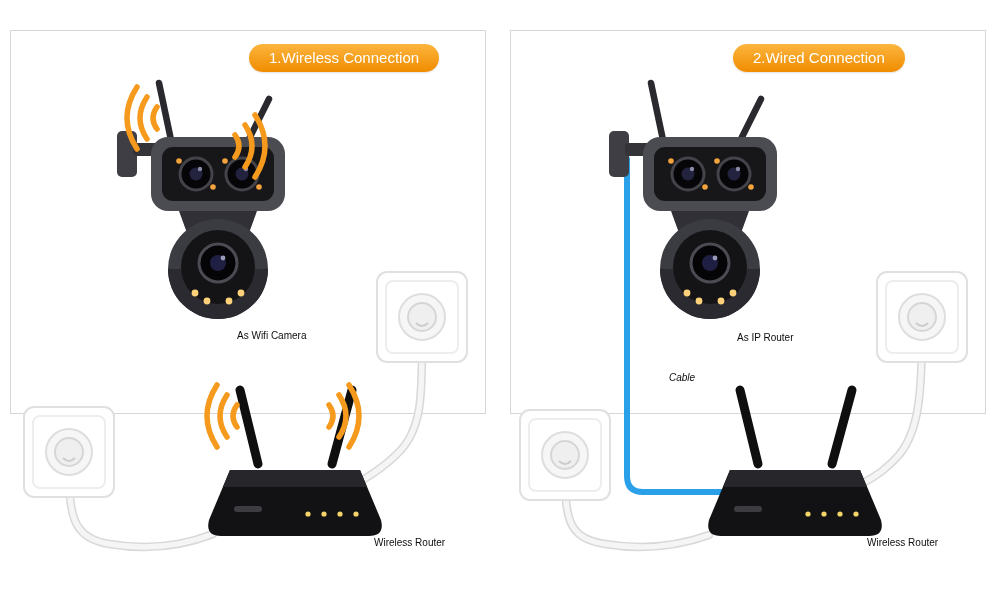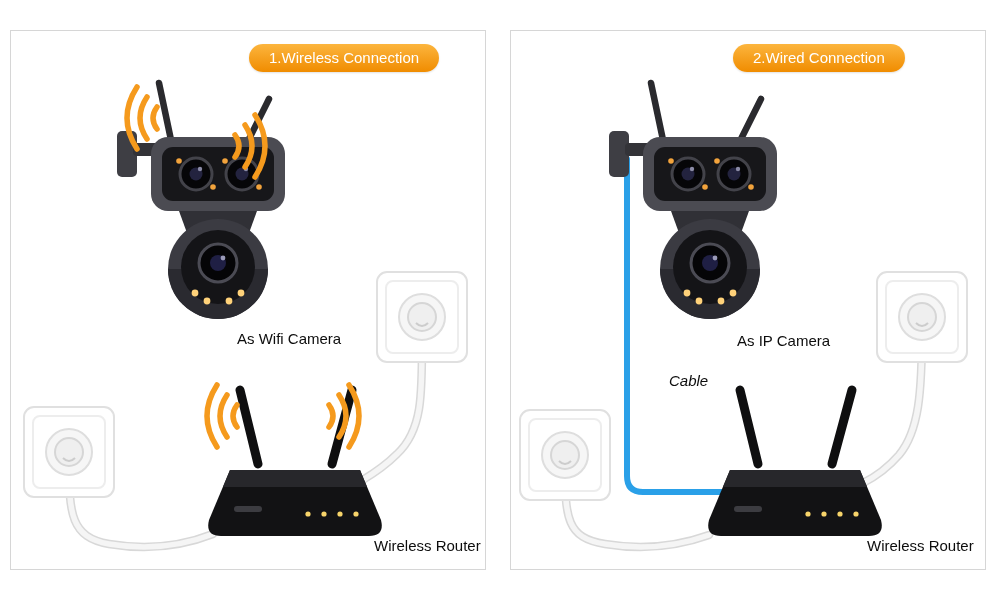--- a/index.html
+++ b/index.html
@@ -1,34 +1,34 @@
 <!DOCTYPE html>
 <html style="--badge-top: #fcb53e; --badge-bottom: #f08c00; --badge-text: #ffffff; --panel-border: #d6d6d6; --wifi-wave: #f59a1d; --cable-blue: #2aa0e8; --cable-white: #f5f5f5; --label-text: #0d0d0d;"><head>
 <meta charset="utf-8">
 <style>
   * { margin:0; padding:0; box-sizing:border-box; }
   html,body { width:1000px; height:600px; background:#ffffff; font-family:"Liberation Sans", sans-serif; }
   .stage { position:relative; width:1000px; height:600px; background:#ffffff; overflow:hidden; }
 
-  .panel { position:absolute; top:30px; width:476px; height:540px; background:#ffffff;
+  .panel { position:absolute; top:30px; width:476px; height:384px; background:#ffffff;
            border:1px solid var(--panel-border, #d6d6d6); }
   .panel-1 { left:10px; }
   .panel-2 { left:510px; }
 
   .scene { position:absolute; left:0; top:0; width:474px; height:538px; }
 
   .badge { position:absolute; top:13px; height:28px; line-height:28px; padding:0 20px;
            border-radius:14px; white-space:nowrap; text-align:center;
            background:linear-gradient(180deg, var(--badge-top, #fcb53e), var(--badge-bottom, #f08c00));
            color:var(--badge-text, #ffffff); font-size:15px; font-weight:500;
            box-shadow:0 1px 2px rgba(0,0,0,0.12); }
   .panel-1 .badge { left:238px; }
   .panel-2 .badge { left:222px; }
 
-  .label { position:absolute; font-size:15px; color:var(--label-text, #0d0d0d); white-space:nowrap; }
+  .label { position:absolute; font-size:10px; color:var(--label-text, #0d0d0d); white-space:nowrap; }
   .cam-label-1   { left:226px; top:299px; }
   .cam-label-2   { left:226px; top:301px; }
   .cable-label   { left:158px; top:341px;font-style:italic; }
   .router-label-1{ left:363px; top:506px; }
   .router-label-2{ left:356px; top:506px; }
 
   .cable-edge { stroke:#d8d8d8; stroke-width:8.5; fill:none; stroke-linecap:round; }
   .cable-core { stroke:var(--cable-white, #f5f5f5); stroke-width:5.5; fill:none; stroke-linecap:round; }
   .cable-blue { stroke:var(--cable-blue, #2aa0e8); stroke-width:6; fill:none; stroke-linecap:round; }
   .wave       { stroke:var(--wifi-wave, #f59a1d); }
@@ -137,18 +137,18 @@
         <path class="cable-edge" d="M54 434 C54 488 56 507 94 513 C136 520 170 514 198 504"></path>
         <path class="cable-core" d="M54 434 C54 488 56 507 94 513 C136 520 170 514 198 504"></path>
       </g>
       <path class="cable-blue" d="M116 128 L116 445 Q116 461 132 461 L212 461"></path>
       <use href="#router" transform="translate(193,355)"></use>
       <use href="#outlet" transform="translate(365,240)"></use>
       <use href="#outlet" transform="translate(8,378)"></use>
       <use href="#cam" transform="translate(98,46)"></use>
     </svg>
     <div class="badge">2.Wired Connection</div>
-    <div class="label cam-label-2">As IP Camera</div>
+    <div class="label cam-label-2">As IP Router</div>
     <div class="label cable-label">Cable</div>
     <div class="label router-label-2">Wireless Router</div>
   </div>
 
 </div>
 
 </body></html>

